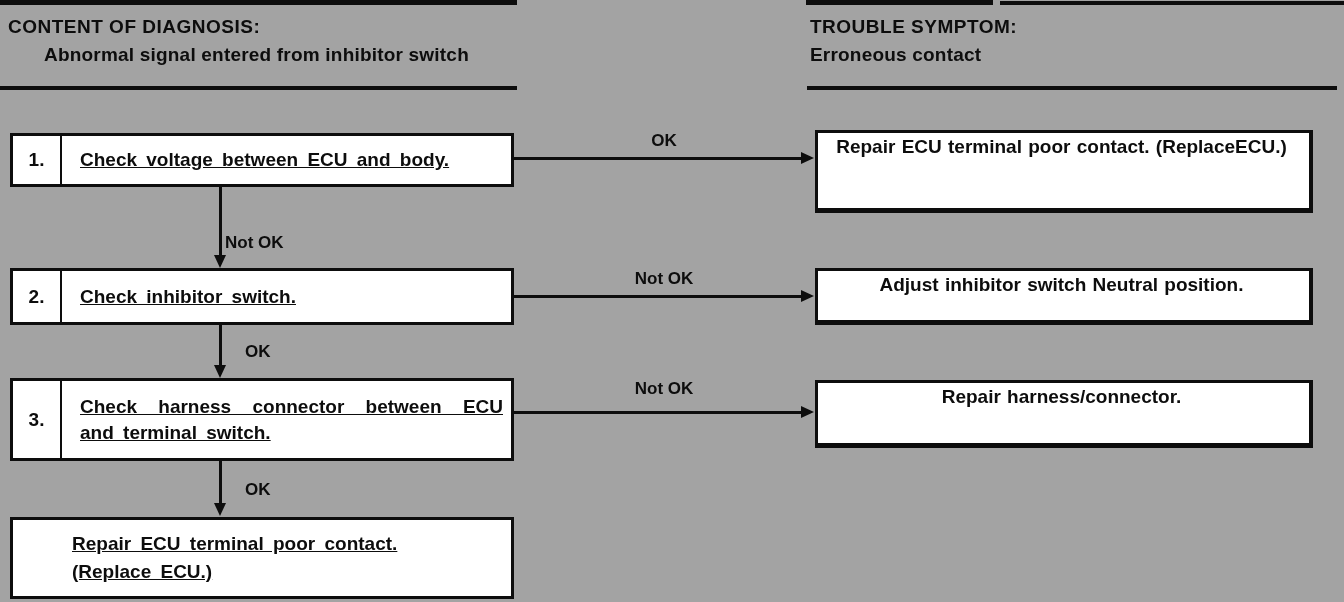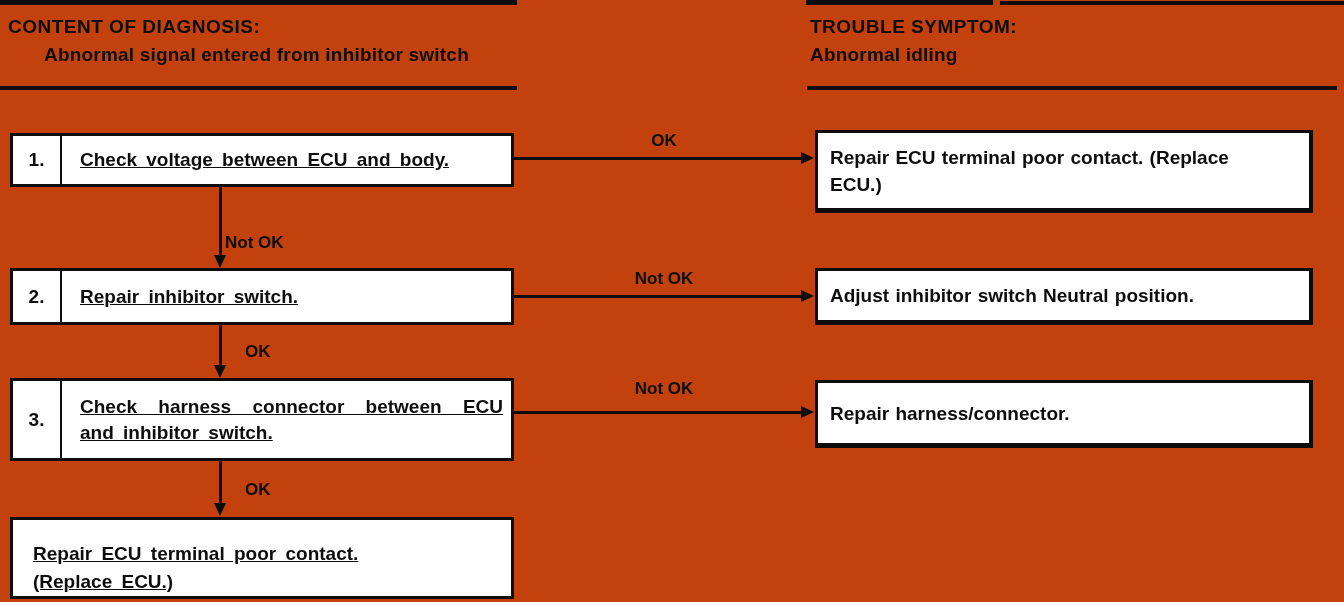--- a/index.html
+++ b/index.html
@@ -1,49 +1,49 @@
 <!DOCTYPE html>
 <html><head>
 <meta charset="utf-8">
 <style>
   html,body{margin:0;padding:0;background:#ffffff;}
   #page{
-    position:relative;width:1344px;height:602px;background:#c2410c;overflow:hidden;
+    position:relative;width:1344px;height:602px;background:#a3a3a3;overflow:hidden;
     font-family:"Liberation Sans",sans-serif;color:#0d0d0d;font-weight:700;
     -webkit-font-smoothing:antialiased;
   }
   .bar{position:absolute;background:#0d0d0d;}
   .hdr-title{position:absolute;font-size:19px;letter-spacing:.5px;white-space:nowrap;}
   .hdr-sub{position:absolute;font-size:19px;letter-spacing:.2px;white-space:nowrap;}
   .box{position:absolute;box-sizing:border-box;border:3px solid #0d0d0d;background:#fff;display:flex;}
   .rbox{border-width:3px 4px 5px 3px;}
   .numcell{width:47px;flex:0 0 47px;border-right:2px solid #0d0d0d;display:flex;align-items:center;justify-content:center;font-size:19px;}
   .content{flex:1;display:flex;flex-direction:column;justify-content:center;padding:0 8px 0 18px;font-size:19px;line-height:26px;word-spacing:4px;text-decoration:underline;}
-  .rcontent{flex:1;display:flex;flex-direction:column;justify-content:center;padding:0 10px 0 12px;font-size:19px;line-height:27px;word-spacing:1px;}
+  .rcontent{flex:1;display:flex;justify-content:center;padding:0 10px 0 6px;font-size:19px;line-height:27px;word-spacing:1px;}
   .justify-line{display:block;text-align:justify;text-align-last:justify;}
   .hline{position:absolute;height:3px;background:#0d0d0d;}
   .vline{position:absolute;width:3px;background:#0d0d0d;}
   .arrow-right{position:absolute;width:0;height:0;border-top:6px solid transparent;border-bottom:6px solid transparent;border-left:13px solid #0d0d0d;}
   .arrow-down{position:absolute;width:0;height:0;border-left:6px solid transparent;border-right:6px solid transparent;border-top:13px solid #0d0d0d;}
   .lbl{position:absolute;font-size:17px;white-space:nowrap;}
   .lbl-center{left:514px;width:300px;text-align:center;}
 </style>
 </head>
 <body>
 
 <div id="page">
 
   <div class="bar" style="left:0;top:0;width:517px;height:5px;"></div>
   <div class="bar" style="left:806px;top:0;width:187px;height:5px;"></div>
   <div class="bar" style="left:1000px;top:1px;width:344px;height:4px;"></div>
 
   <div class="hdr-title" style="left:8px;top:16px;">CONTENT OF DIAGNOSIS:</div>
   <div class="hdr-sub" style="left:8px;top:44px;margin-left:36px;">Abnormal signal entered from inhibitor switch</div>
   <div class="hdr-title" style="left:810px;top:16px;text-align:right;">TROUBLE SYMPTOM:</div>
-  <div class="hdr-sub" style="left:810px;top:44px;">Abnormal idling</div>
+  <div class="hdr-sub" style="left:810px;top:44px;">Erroneous contact</div>
 
   <div class="bar" style="left:0;top:86px;width:517px;height:4px;"></div>
   <div class="bar" style="left:807px;top:86px;width:530px;height:4px;"></div>
 
   <div class="box" style="left:10px;top:133px;width:504px;height:54px;">
     <div class="numcell">1.</div>
     <div class="content">
         <span>Check voltage between ECU and body.</span>
       </div>
   </div>
@@ -59,21 +59,21 @@
     </div>
   </div>
 
   <div class="vline" style="left:219px;top:187px;height:69px;"></div>
   <div class="arrow-down" style="left:214px;top:255px;"></div>
   <div class="lbl" style="left:225px;top:233px;">Not OK</div>
 
   <div class="box" style="left:10px;top:268px;width:504px;height:57px;">
     <div class="numcell">2.</div>
     <div class="content">
-        <span>Repair inhibitor switch.</span>
+        <span>Check inhibitor switch.</span>
       </div>
   </div>
 
   <div class="hline" style="left:514px;top:295px;width:290px;"></div>
   <div class="arrow-right" style="left:801px;top:290px;"></div>
   <div class="lbl lbl-center" style="top:269px;">Not OK</div>
 
   <div class="box rbox" style="left:815px;top:268px;width:498px;height:57px;">
     <div class="rcontent">
       <span>Adjust inhibitor switch Neutral position.</span>
@@ -81,38 +81,38 @@
   </div>
 
   <div class="vline" style="left:219px;top:325px;height:41px;"></div>
   <div class="arrow-down" style="left:214px;top:365px;"></div>
   <div class="lbl" style="left:245px;top:342px;">OK</div>
 
   <div class="box" style="left:10px;top:378px;width:504px;height:83px;">
     <div class="numcell">3.</div>
     <div class="content">
       <span class="justify-line">Check harness connector between ECU</span>
-      <span>and inhibitor switch.</span>
+      <span>and terminal switch.</span>
     </div>
   </div>
 
   <div class="hline" style="left:514px;top:411px;width:290px;"></div>
   <div class="arrow-right" style="left:801px;top:406px;"></div>
   <div class="lbl lbl-center" style="top:379px;">Not OK</div>
 
   <div class="box rbox" style="left:815px;top:380px;width:498px;height:68px;">
     <div class="rcontent">
       <span>Repair harness/connector.</span>
     </div>
   </div>
 
   <div class="vline" style="left:219px;top:461px;height:44px;"></div>
   <div class="arrow-down" style="left:214px;top:503px;"></div>
   <div class="lbl" style="left:245px;top:480px;">OK</div>
 
   <div class="box" style="left:10px;top:517px;width:504px;height:82px;">
-    <div class="content" style="padding-left:20px;line-height:28px;justify-content:flex-end;">
+    <div class="content" style="padding-left:59px;line-height:28px;">
       <span>Repair ECU terminal poor contact.</span>
       <span>(Replace ECU.)</span>
     </div>
   </div>
 
 </div>
 
 </body></html>

